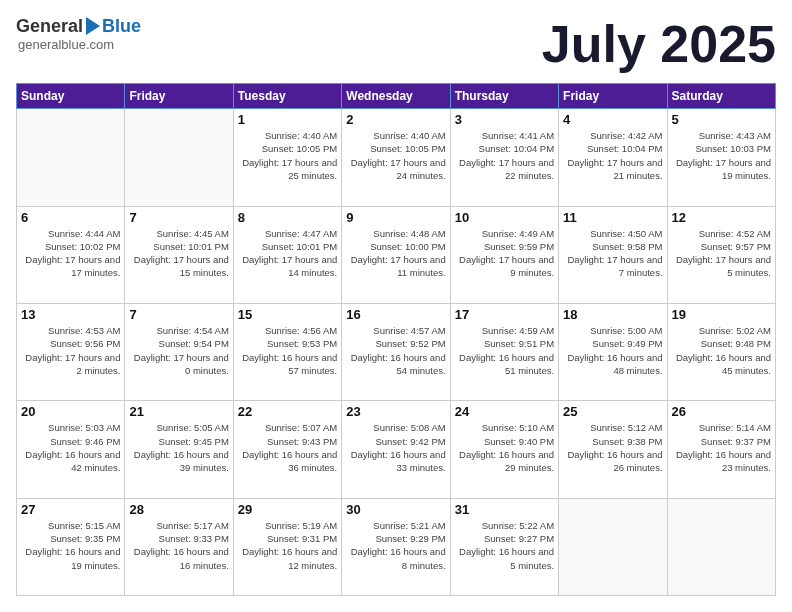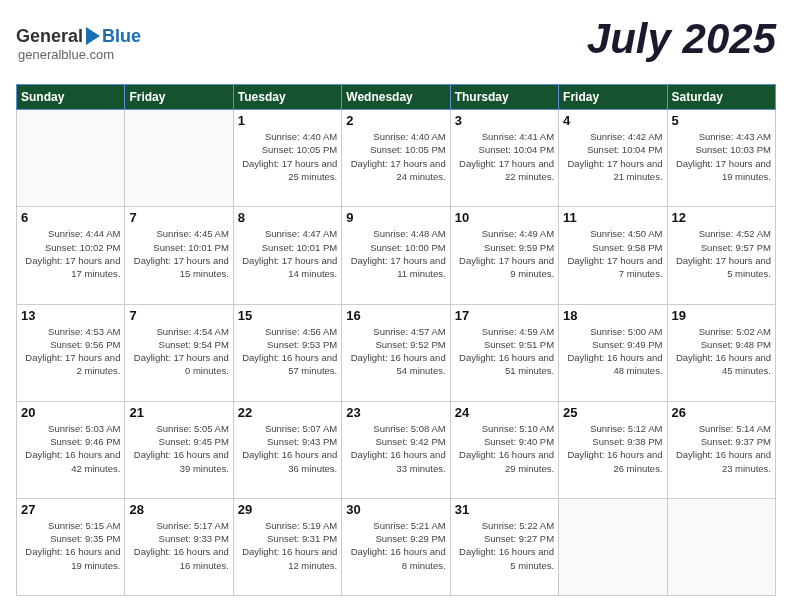--- a/index.html
+++ b/index.html
@@ -13,22 +13,22 @@
     .page {
       width: 792px;
       height: 612px;
       padding: 16px;
       display: flex;
       flex-direction: column;
     }
     .header {
       display: flex;
       justify-content: space-between;
-      align-items: flex-end;
-      margin-bottom: 22px;
+      align-items: flex-start;
+      margin-bottom: 10px;
     }
     .logo {
       display: flex;
       flex-direction: column;
       align-items: flex-start;
     }
     .logo-top {
       display: flex;
       align-items: center;
     }
@@ -54,39 +54,38 @@
     }
     .logo-subtitle {
       font-size: 13px;
       color: #666;
       margin-left: 2px;
     }
     .title-block {
       text-align: right;
     }
     .month-title {
-      font-size: 42px;
+      font-size: 52px;
       font-weight: bold;
       color: #1a1a2e;
       line-height: 1.1;
-      font-style: italic;
     }
     .location-title {
       font-size: 16px;
       color: #333;
     }
     .calendar {
       flex: 1;
       border: 1px solid #ccc;
       border-collapse: collapse;
       width: 100%;
       table-layout: fixed;
     }
     .calendar th {
-      background: #14532d;
+      background: #4c1d95;
       color: #fff;
       font-size: 12px;
       font-weight: bold;
       padding: 5px 4px;
       text-align: left;
       border: 1px solid #5a8fd4;
     }
     .calendar td {
       border: 1px solid #ccc;
       vertical-align: top;

